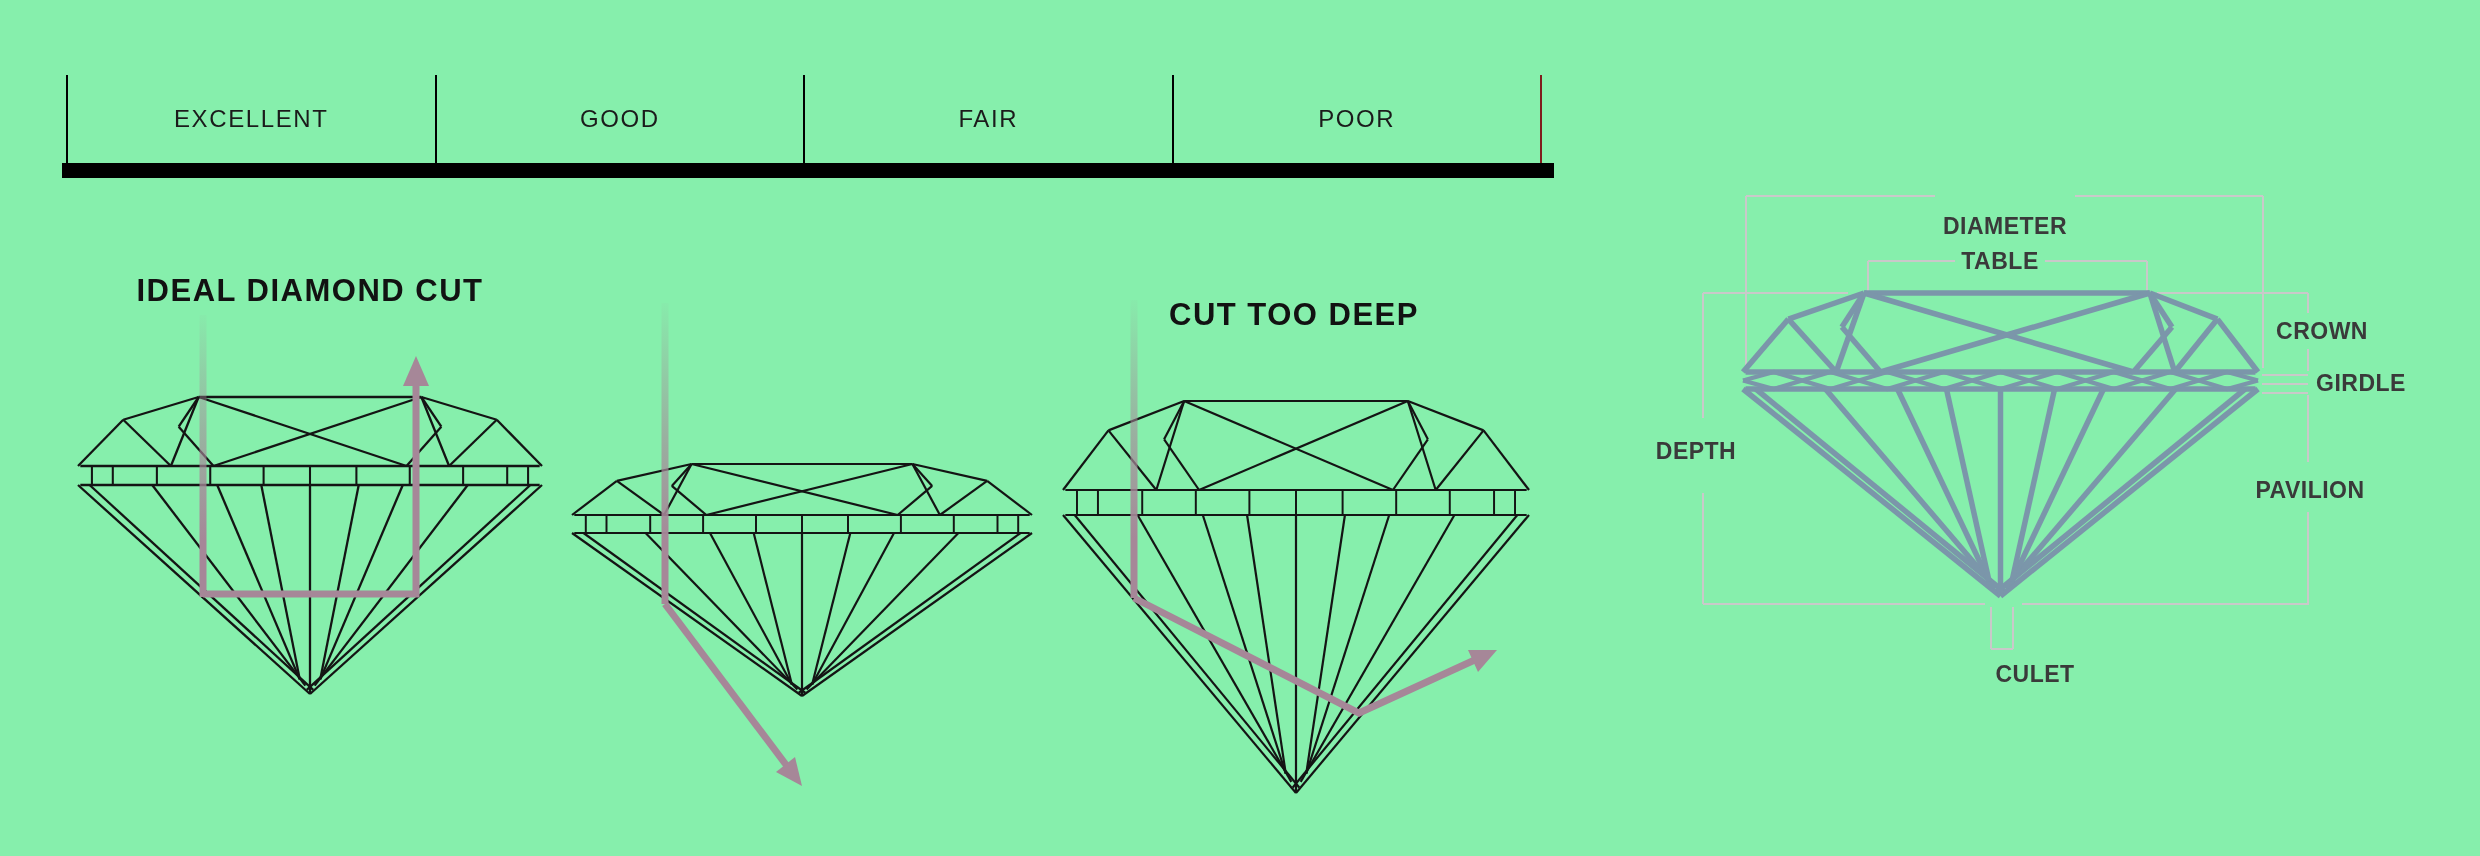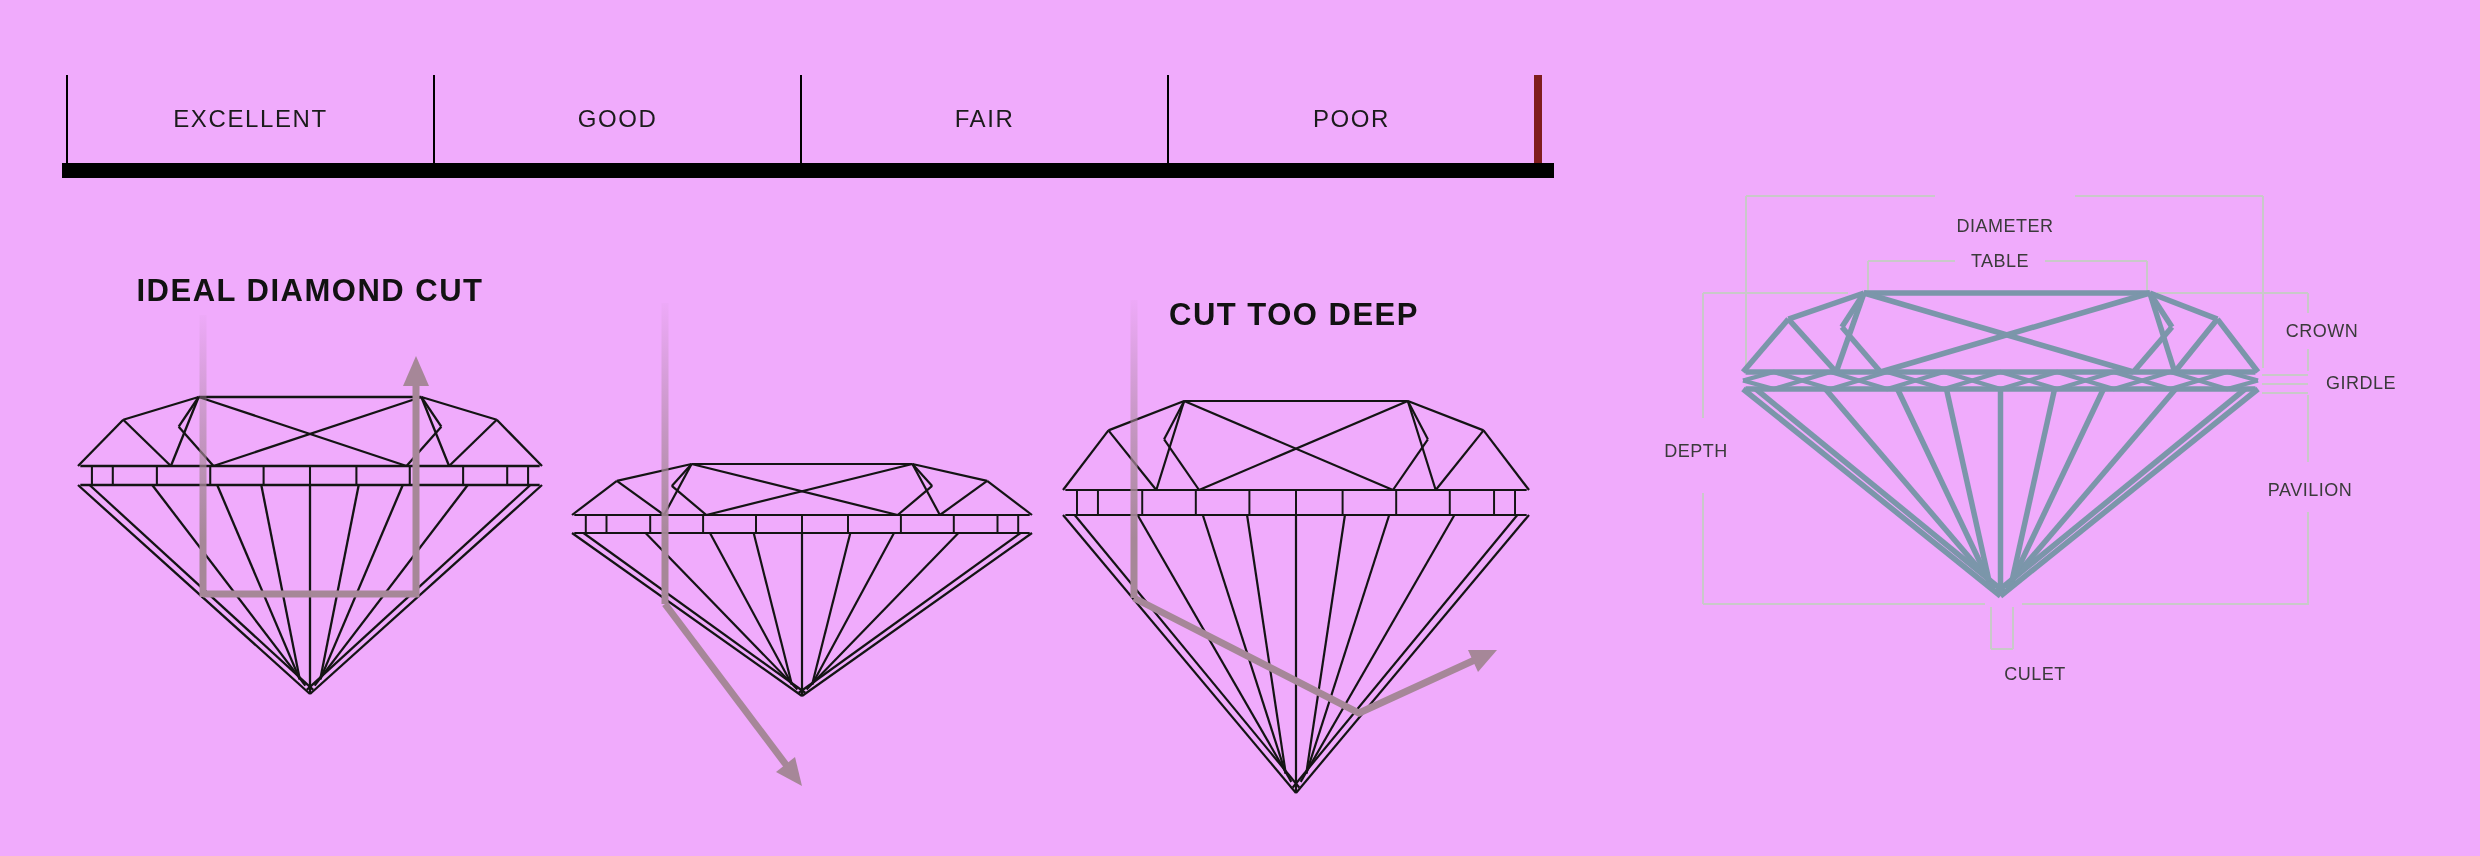--- a/index.html
+++ b/index.html
@@ -1,31 +1,31 @@
 <!DOCTYPE html>
 <html><head>
 <meta charset="utf-8">
 <style>
   html,body{margin:0;padding:0;background:#fff;}
-  .canvas{position:relative;width:2480px;height:856px;background:#f0abfc;
+  .canvas{position:relative;width:2480px;height:856px;background:#86efac;
           font-family:"Liberation Sans",sans-serif;overflow:hidden;}
   
   .scale-cells{position:absolute;left:66px;top:75px;width:1476px;height:88px;display:flex;}
   .scale-cell{flex:1;border-left:2px solid #000;display:flex;align-items:center;justify-content:center;}
-  .scale-cell:last-child{border-right:8px solid #7f1d1d;}
+  .scale-cell:last-child{border-right:2px solid #7f1d1d;}
   .scale-cell span{font-size:24px;letter-spacing:1.6px;color:#1b1b1b;}
   .scale-bar{position:absolute;left:62px;top:163px;width:1492px;height:15px;background:#000;}
   
   .fig-title{position:absolute;transform:translate(-50%,-50%);margin:0;white-space:nowrap;
              font-size:31px;font-weight:700;letter-spacing:1.5px;color:#121212;}
   
   svg.fig{position:absolute;overflow:visible;}
   
   .alabel{position:absolute;transform:translate(-50%,-50%);white-space:nowrap;
-          font-size:18px;letter-spacing:0.5px;color:#3a3a3a;}
+          font-size:23px;letter-spacing:0.5px;color:#3a3a3a;font-weight:bold;}
 </style>
 </head>
 <body>
 
 <div class="canvas">
 
   <div>
     <div class="scale-cells">
       <div class="scale-cell">
         <span>EXCELLENT</span>

